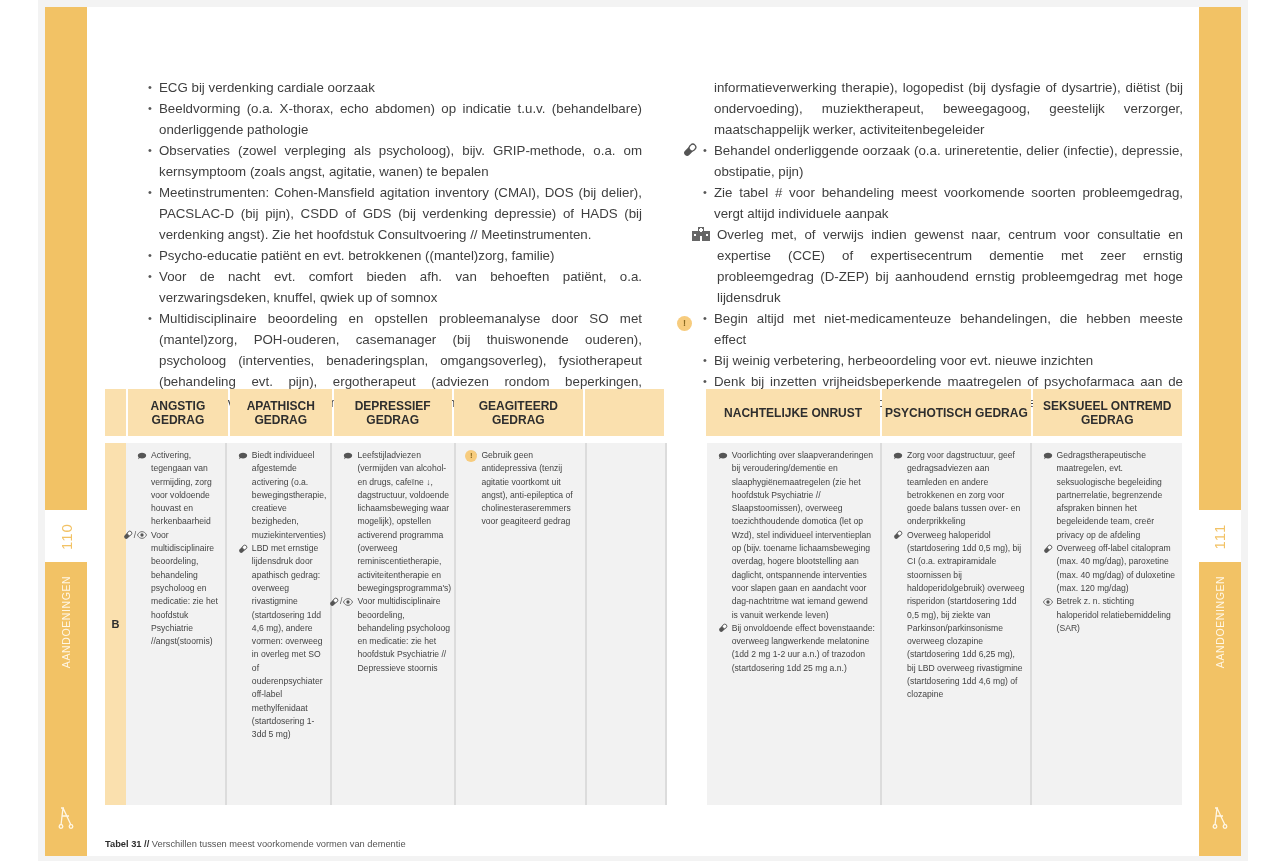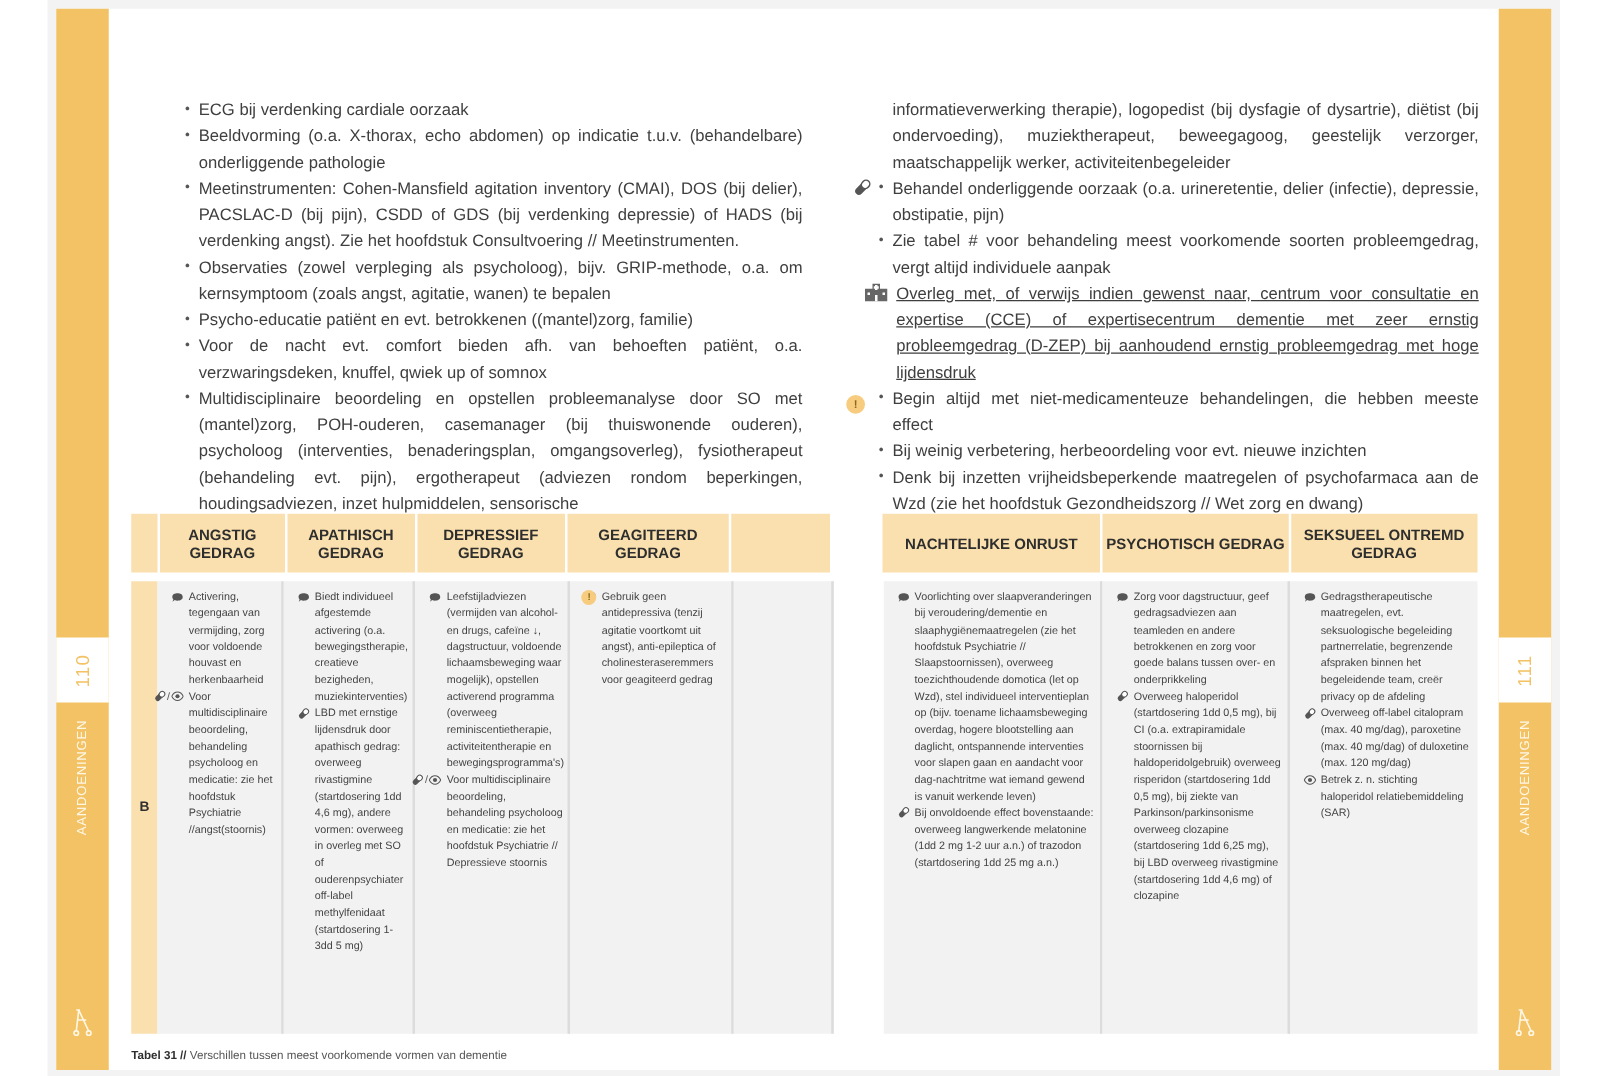--- a/index.html
+++ b/index.html
@@ -23,27 +23,27 @@
       color: #fff7e6; font-size: 10.5px; letter-spacing: 0.6px; }
     .side-tab .rollator-icon { position: absolute; left: 12px; top: 800px; width: 18px; height: 22px; }
 
     .text-col { position: absolute; top: 70px; font-size: 13.3px; line-height: 21px; color: #3f3f3f; }
     .text-col.left { left: 103px; width: 494px; }
     .text-col.right { left: 658px; width: 480px; }
     .text-col ul { list-style: none; }
     .text-col li { position: relative; padding-left: 11px; text-align: justify; }
     .text-col li::before { content: "•"; position: absolute; left: 0; top: 0; font-size: 11px; color: #555; }
     .text-col li.nobullet::before { content: ""; }
-    .text-col li.hang { padding-left: 0; text-decoration: underline; }
+    .text-col li.hang { padding-left: 0; }
     .marker { position: absolute; left: -22px; top: 2px; width: 18px; height: 16px; }
     .marker.building { left: -11px; top: 2px; width: 18px; }
     .warn-dot { display: inline-flex; align-items: center; justify-content: center; width: 15px; height: 15px;
       border-radius: 50%; background: #f7cc7e; color: #8a6a22; font-size: 9px; font-weight: bold; }
 
-    .table-wrap { position: absolute; left: 60px; top: 404px; width: 1077px; }
+    .table-wrap { position: absolute; left: 60px; top: 382px; width: 1077px; }
     .thead { display: flex; height: 47px; }
     .th { background: #fae0ae; margin-right: 2px; display: flex; align-items: center; justify-content: center;
       text-align: center; font-weight: bold; font-size: 12px; line-height: 14px; color: #2e2e2e; }
     .th:last-child { margin-right: 0; }
     .tbody { display: flex; margin-top: 7px; height: 362px; }
     .row-label { width: 22px; background: #fae0ae; display: flex; align-items: center; justify-content: center;
       font-weight: bold; font-size: 11px; color: #2e2e2e; }
     .td { background: #f2f2f2; border-right: 2px solid #dcdcdc; padding: 6px 4px 4px 6px;
       font-size: 8.6px; line-height: 13.3px; color: #444; }
     .td:last-child { border-right: none; }
@@ -94,22 +94,22 @@
       <path d="M4 1 L7 1 M6 1 L4 18 M6 1 L14 18 M5 9 L12 9"></path>
       <circle cx="4" cy="19.5" r="1.8"></circle>
         <circle cx="14" cy="19.5" r="1.8"></circle>
     </svg>
   </div>
 
   <div class="text-col left">
     <ul>
       <li>ECG bij verdenking cardiale oorzaak</li>
       <li>Beeldvorming (o.a. X-thorax, echo abdomen) op indicatie t.u.v. (behandelbare) onderliggende pathologie</li>
+      <li>Observaties (zowel verpleging als psycholoog), bijv. GRIP-methode, o.a. om kernsymptoom (zoals angst, agitatie, wanen) te bepalen</li>
       <li>Meetinstrumenten: Cohen-Mansfield agitation inventory (CMAI), DOS (bij delier), PACSLAC-D (bij pijn), CSDD of GDS (bij verdenking depressie) of HADS (bij verdenking angst). Zie het hoofdstuk Consultvoering // Meetinstrumenten.</li>
-      <li>Observaties (zowel verpleging als psycholoog), bijv. GRIP-methode, o.a. om kernsymptoom (zoals angst, agitatie, wanen) te bepalen</li>
       <li>Psycho-educatie patiënt en evt. betrokkenen ((mantel)zorg, familie)</li>
       <li>Voor de nacht evt. comfort bieden afh. van behoeften patiënt, o.a. verzwaringsdeken, knuffel, qwiek up of somnox</li>
       <li>Multidisciplinaire beoordeling en opstellen probleemanalyse door SO met (mantel)zorg, POH-ouderen, casemanager (bij thuiswonende ouderen), psycholoog (interventies, benaderingsplan, omgangsoverleg), fysiotherapeut (behandeling evt. pijn), ergotherapeut (adviezen rondom beperkingen, houdingsadviezen, inzet hulpmiddelen, sensorische</li>
     </ul>
   </div>
 
   <div class="text-col right">
     <ul>
       <li class="nobullet">informatieverwerking therapie), logopedist (bij dysfagie of dysartrie), diëtist (bij ondervoeding), muziektherapeut, beweegagoog, geestelijk verzorger, maatschappelijk werker, activiteitenbegeleider</li>
       <li>

